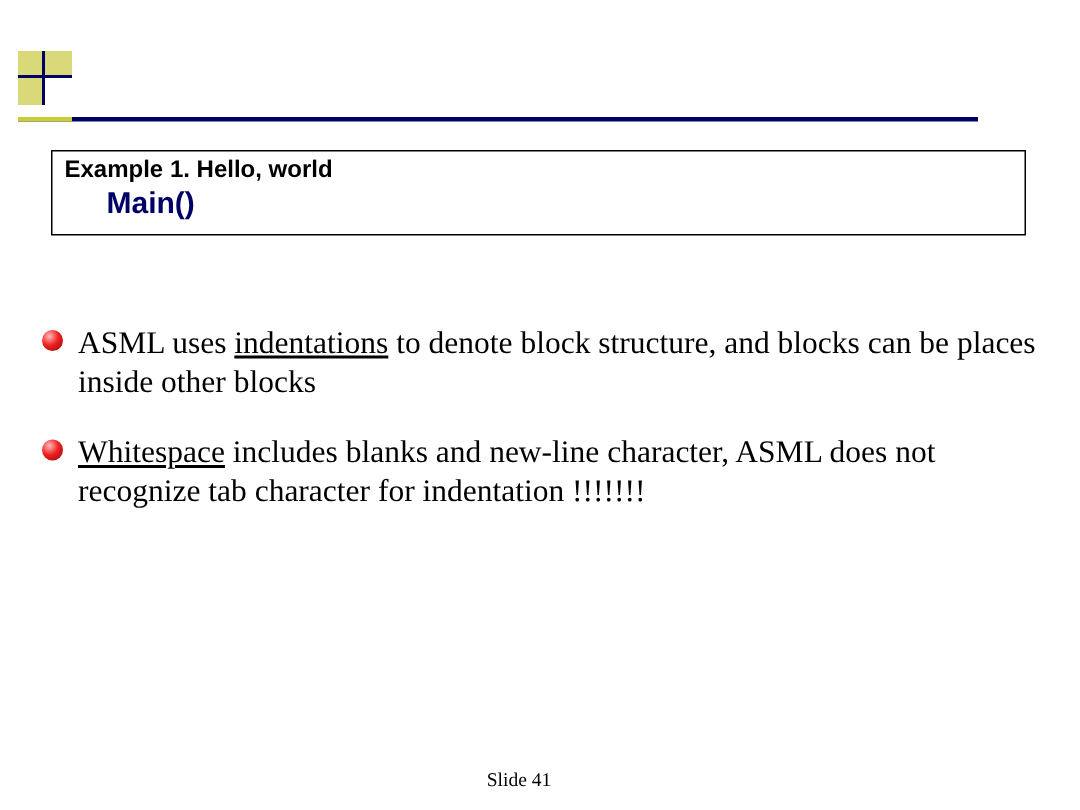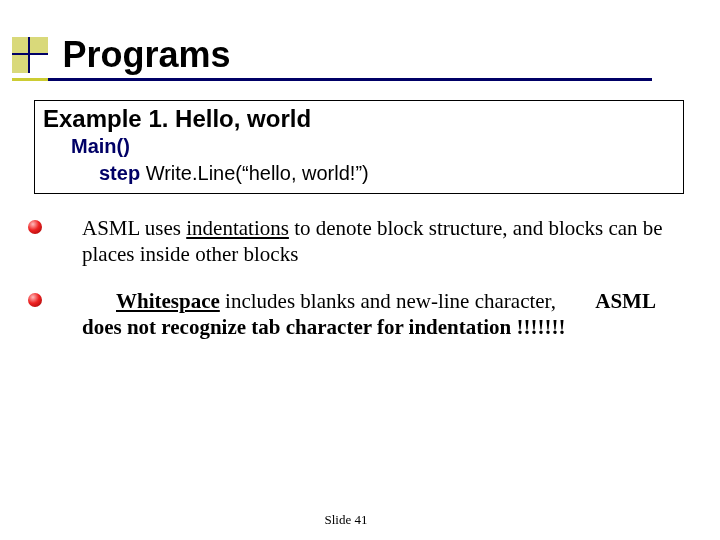--- a/index.html
+++ b/index.html
@@ -64,21 +64,21 @@
     top: 100px;
     left: 34px;
     width: 650px;
     border: 1px solid #000;
     padding: 4px 8px 6px 8px;
     box-sizing: border-box;
   }
   .code-box .ex-title {
     font-family: Arial, sans-serif;
     font-weight: bold;
-    font-size: 24px;
+    font-size: 16px;
     color: #000;
   }
   .code-line {
     font-family: Arial, sans-serif;
     font-size: 20px;
     color: #000;
     line-height: 1.35;
   }
   .ind1 { padding-left: 28px; }
   .ind2 { padding-left: 56px; }
@@ -90,34 +90,33 @@
     width: 670px;
   }
   .bullet-item {
     display: flex;
     align-items: flex-start;
     margin-bottom: 20px;
     font-family: "Times New Roman", Times, serif;
     font-size: 21px;
     line-height: 1.25;
     color: #000;
-    gap: 30px;
   }
   .bullet-dot {
     flex: 0 0 auto;
     width: 14px;
     height: 14px;
     border-radius: 50%;
     background: radial-gradient(circle at 35% 30%, #ffbbbb 0%, #ee2222 45%, #990000 100%);
     margin-top: 5px;
     margin-right: 10px;
   }
   .bullet-text { flex: 1 1 auto; }
   .u { text-decoration: underline; }
-  .b { font-weight: bold; margin-left: 34px; }
+  .b { font-weight: normal; }
   .footer {
     position: absolute;
     bottom: 12px;
     left: 0;
     width: 692px;
     text-align: center;
     font-family: "Times New Roman", Times, serif;
     font-size: 13px;
     color: #000;
   }
@@ -125,30 +124,28 @@
 </head>
 <body>
 
 <div class="title-block">
   <span class="title-square">
     <span class="quad q-tl"></span>
     <span class="quad q-tr"></span>
     <span class="quad q-bl"></span>
     <span class="quad q-br"></span>
   </span>
-  <span class="title-text">Programs</span>
 </div>
 <div class="underline-bar"></div>
 <div class="accent-bar"></div>
 
 <div class="code-box">
   <div class="ex-title">Example 1. Hello, world</div>
   <div id="code-lines">
       <div class="code-line ind1"><span class="kw">Main()</span></div>
-      <div class="code-line ind2"><span class="kw">step</span><span> Write.Line(“hello, world!”)</span></div>
     </div>
 </div>
 
 <div class="bullets" id="bullets">
     <div class="bullet-item">
       <div class="bullet-dot"></div>
       <div class="bullet-text"><span>ASML uses </span><span class="u">indentations</span><span> to denote block structure, and blocks can be places inside other blocks</span></div>
     </div>
     <div class="bullet-item">
       <div class="bullet-dot"></div>

